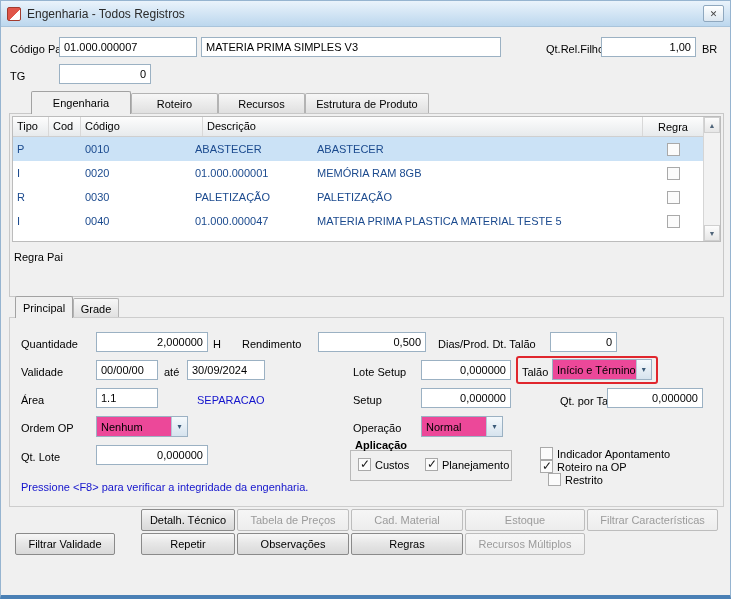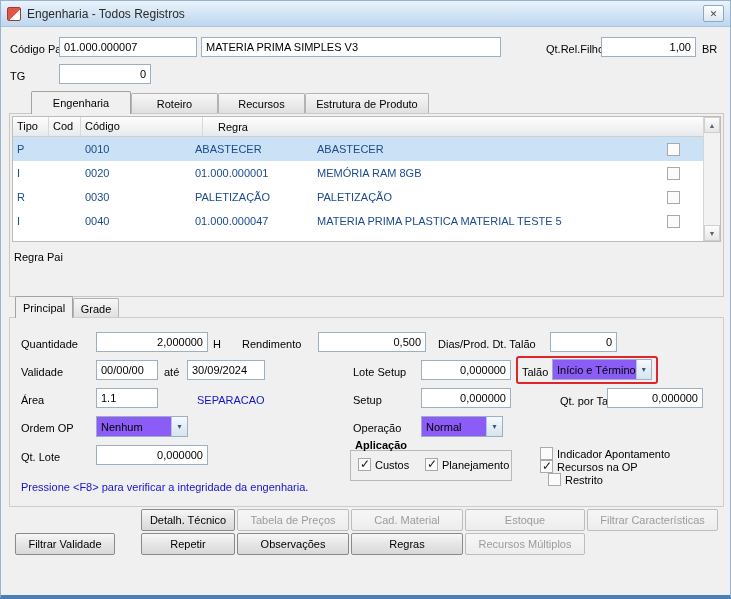--- a/index.html
+++ b/index.html
@@ -28,21 +28,21 @@
   }
   .lbl { position:absolute; height:14px; line-height:14px; white-space:nowrap; }
   .bold { font-weight:bold; }
   .blue { color:#1414cc; }
   .inp {
     position:absolute; height:20px; border:1px solid #9bb1c3; background:#fff;
     font-family:"Liberation Sans", sans-serif; font-size:11px; padding:0 4px; color:#000;
   }
   .inp.right { text-align:right; }
   .sel {
-    position:absolute; height:21px; border:1px solid #9bb1c3; background:#8b5cf6;
+    position:absolute; height:21px; border:1px solid #9bb1c3; background:#ec4899;
     display:flex; align-items:center; padding-left:4px; white-space:nowrap;
   }
   .sel .arrow {
     margin-left:auto; width:16px; align-self:stretch; border-left:1px solid #b5c7d6;
     background:linear-gradient(#f5f9fc,#d6e3ee); display:flex; align-items:center; justify-content:center;
     font-size:8px; color:#3a5a78;
   }
   .tab {
     position:absolute; height:20px; top:92px; border:1px solid #b3b3b3; border-bottom:none;
     border-radius:2px 2px 0 0; background:linear-gradient(#f7f7f7,#e0e0e0);
@@ -115,20 +115,21 @@
   <div class="tab" style="left:304px; width:124px;">Estrutura de Produto</div>
 
   <div class="tabpage"></div>
 
   <div class="grid">
     <div class="grid-main">
       <div class="ghead">
         <div class="hcell c-tipo">Tipo</div>
         <div class="hcell c-cod">Cod</div>
         <div class="hcell c-codigo">Código</div>
+        <div class="hcell c-desc">Descrição</div>
         <div class="hcell c-regra">Regra</div>
       </div>
 
       <div class="grow selected">
         <div class="gcell c-tipo">P</div>
         <div class="gcell c-cod"></div>
         <div class="gcell c-class">0010</div>
         <div class="gcell c-codigo">ABASTECER</div>
         <div class="gcell c-desc">ABASTECER</div>
         <div class="gcell c-regra">
@@ -231,21 +232,21 @@
     <span class="cb checked"></span>
     <span>Planejamento</span>
   </div>
 
   <div class="cbrow" style="left:539px; top:446px; z-index:2;">
     <span class="cb"></span>
     <span>Indicador Apontamento</span>
   </div>
   <div class="cbrow" style="left:539px; top:459px; z-index:2;">
     <span class="cb checked"></span>
-    <span>Recursos na OP</span>
+    <span>Roteiro na OP</span>
   </div>
   <div class="cbrow" style="left:539px; top:472px; z-index:2;margin-left:8px;">
     <span class="cb"></span>
     <span>Restrito</span>
   </div>
 
   <span class="lbl blue" style="left:20px; top:479px; z-index:2;">Pressione &lt;F8&gt; para verificar a integridade da engenharia.</span>
 
   <div class="btn" style="left:140px; top:508px; width:94px;">Detalh. Técnico</div>
   <div class="btn disabled" style="left:236px; top:508px; width:112px;">Tabela de Preços</div>

